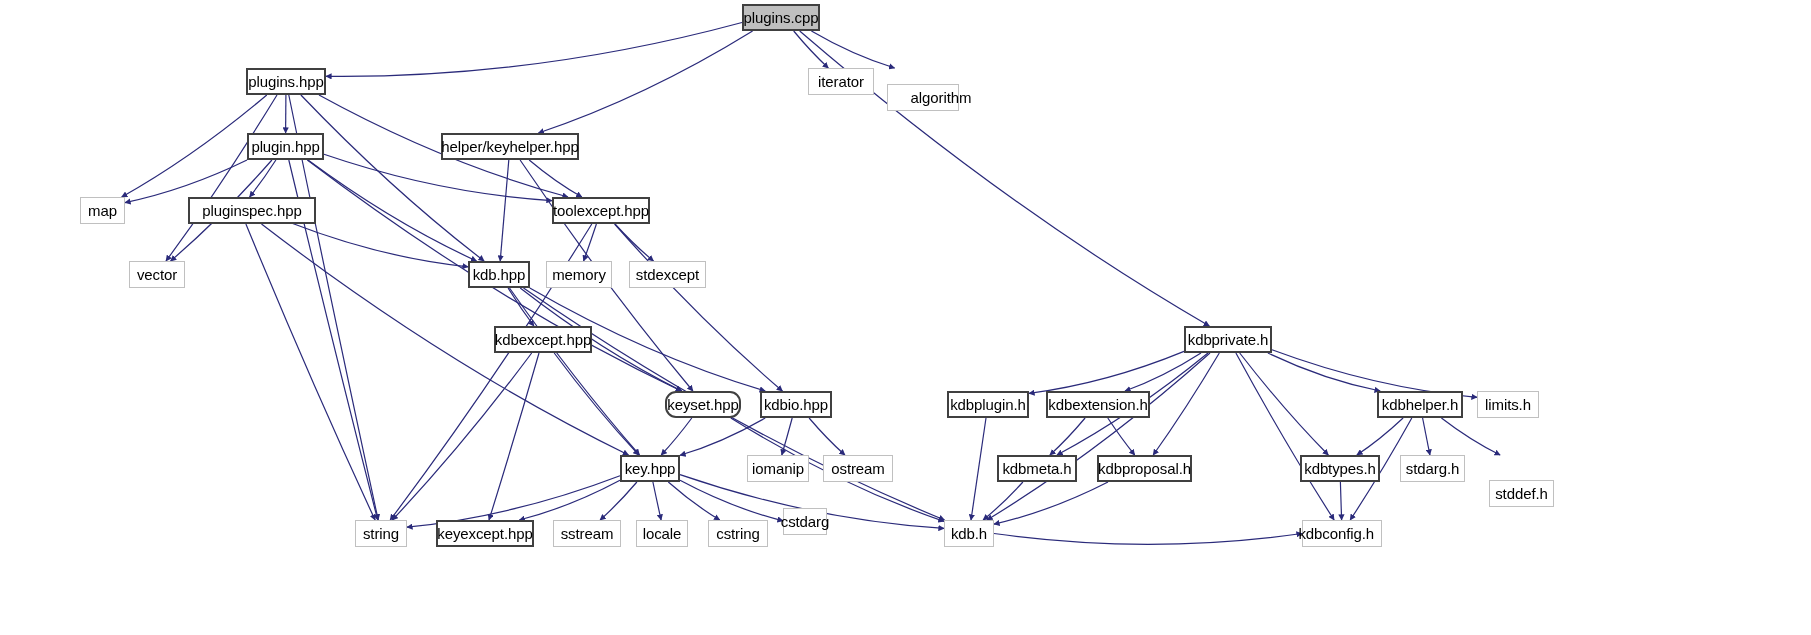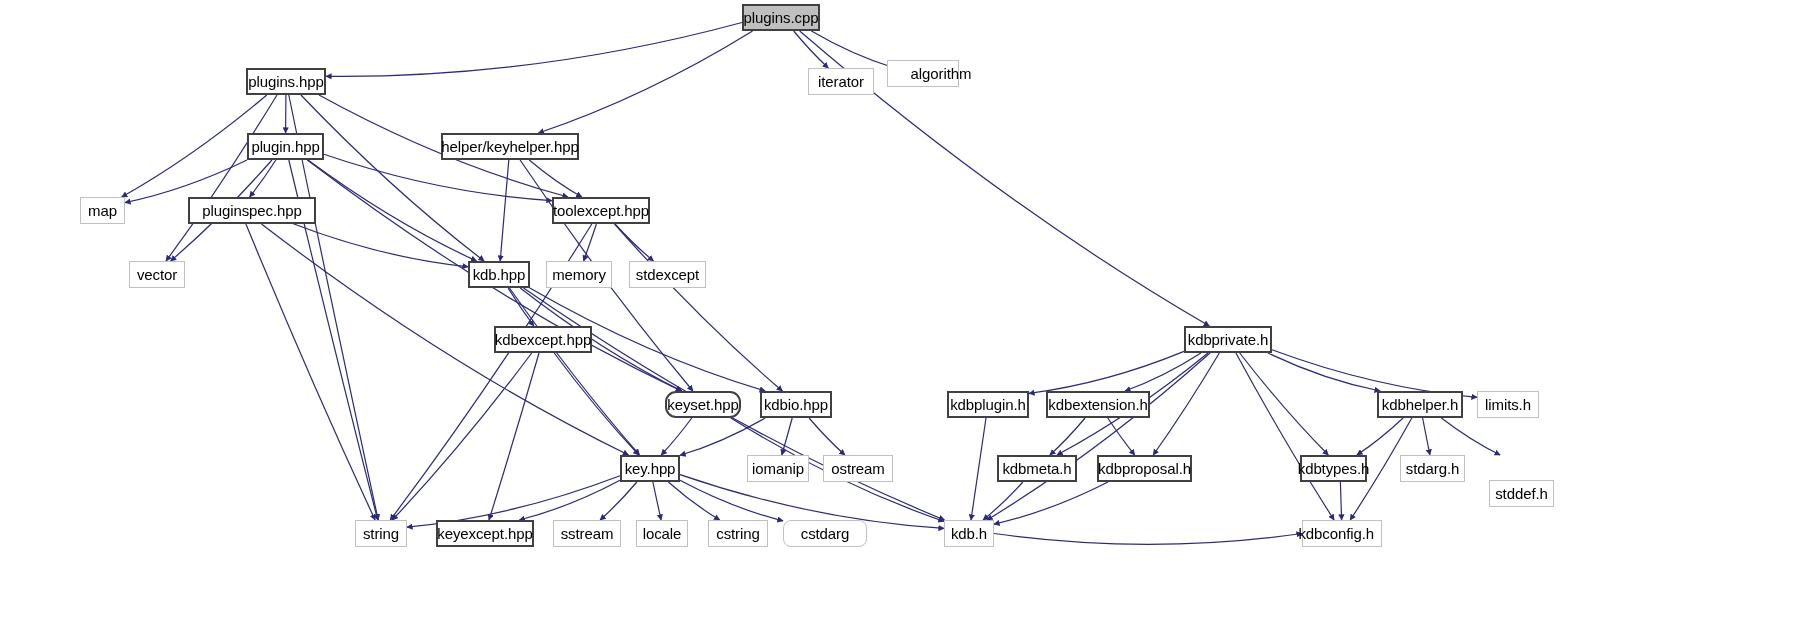--- a/index.html
+++ b/index.html
@@ -138,21 +138,21 @@
   <div id="nodes">
       <div class="node root" style="left: 742px; top: 4px; width: 78px;">
         <span class="node-label">plugins.cpp</span>
       </div>
       <div class="node project" style="left: 246px; top: 68px; width: 80px;">
         <span class="node-label">plugins.hpp</span>
       </div>
       <div class="node system" style="left: 808px; top: 68px; width: 66px;">
         <span class="node-label">iterator</span>
       </div>
-      <div class="node system" style="left: 887px; top: 60px; width: 72px; padding-left: 36px;">
+      <div class="node system" style="left: 887px; top: 84px; width: 72px; padding-left: 36px;">
         <span class="node-label">algorithm</span>
       </div>
       <div class="node project" style="left: 247px; top: 133px; width: 77px;">
         <span class="node-label">plugin.hpp</span>
       </div>
       <div class="node project" style="left: 441px; top: 133px; width: 138px;">
         <span class="node-label">helper/keyhelper.hpp</span>
       </div>
       <div class="node system" style="left: 80px; top: 197px; width: 45px;">
         <span class="node-label">map</span>
@@ -204,21 +204,21 @@
       </div>
       <div class="node project" style="left: 1097px; top: 455px; width: 95px;">
         <span class="node-label">kdbproposal.h</span>
       </div>
       <div class="node system" style="left: 747px; top: 455px; width: 62px;">
         <span class="node-label">iomanip</span>
       </div>
       <div class="node system" style="left: 823px; top: 455px; width: 70px;">
         <span class="node-label">ostream</span>
       </div>
-      <div class="node project" style="left: 1300px; top: 455px; width: 67px;">
+      <div class="node project" style="left: 1300px; top: 455px; width: 80px;">
         <span class="node-label">kdbtypes.h</span>
       </div>
       <div class="node system" style="left: 1400px; top: 455px; width: 65px;">
         <span class="node-label">stdarg.h</span>
       </div>
       <div class="node system" style="left: 1489px; top: 455px; width: 65px; margin-top: 25px;">
         <span class="node-label">stddef.h</span>
       </div>
       <div class="node project" style="left: 620px; top: 455px; width: 60px;">
         <span class="node-label">key.hpp</span>
@@ -231,21 +231,21 @@
       </div>
       <div class="node system" style="left: 553px; top: 520px; width: 68px;">
         <span class="node-label">sstream</span>
       </div>
       <div class="node system" style="left: 636px; top: 520px; width: 52px;">
         <span class="node-label">locale</span>
       </div>
       <div class="node system" style="left: 708px; top: 520px; width: 60px;">
         <span class="node-label">cstring</span>
       </div>
-      <div class="node system" style="left: 783px; top: 520px; width: 84px; border-radius: 8px;">
+      <div class="node system" style="left: 783px; top: 508px; width: 44px;">
         <span class="node-label">cstdarg</span>
       </div>
       <div class="node system" style="left: 944px; top: 520px; width: 50px;">
         <span class="node-label">kdb.h</span>
       </div>
       <div class="node system" style="left: 1302px; top: 520px; width: 80px; justify-content: flex-end;">
         <span class="node-label">kdbconfig.h</span>
       </div>
     </div>
 </div>

